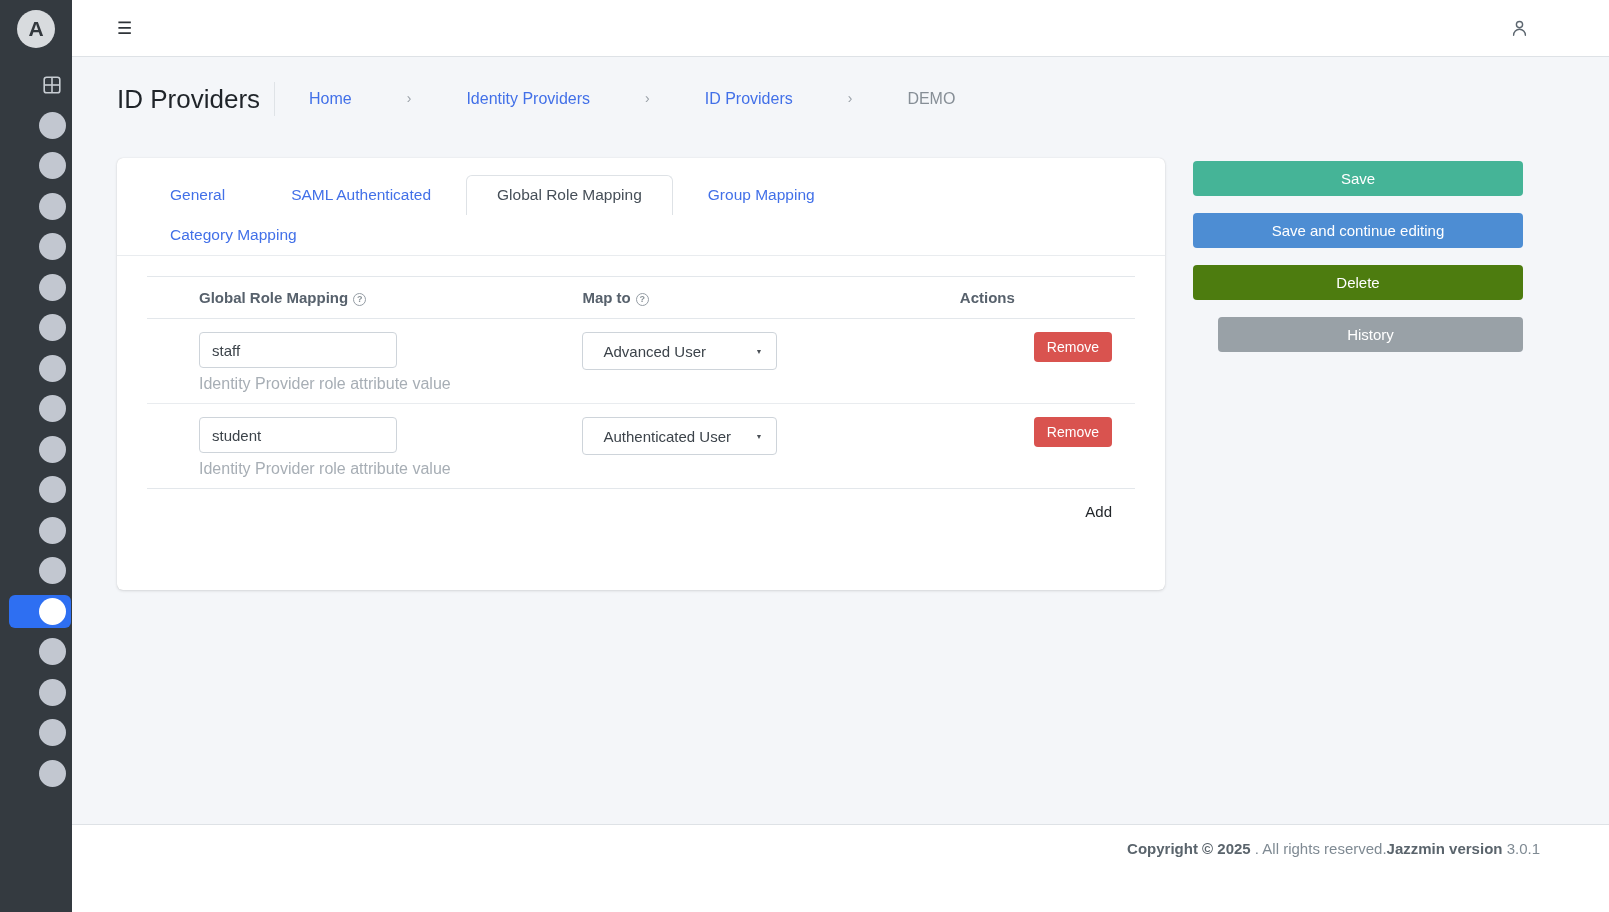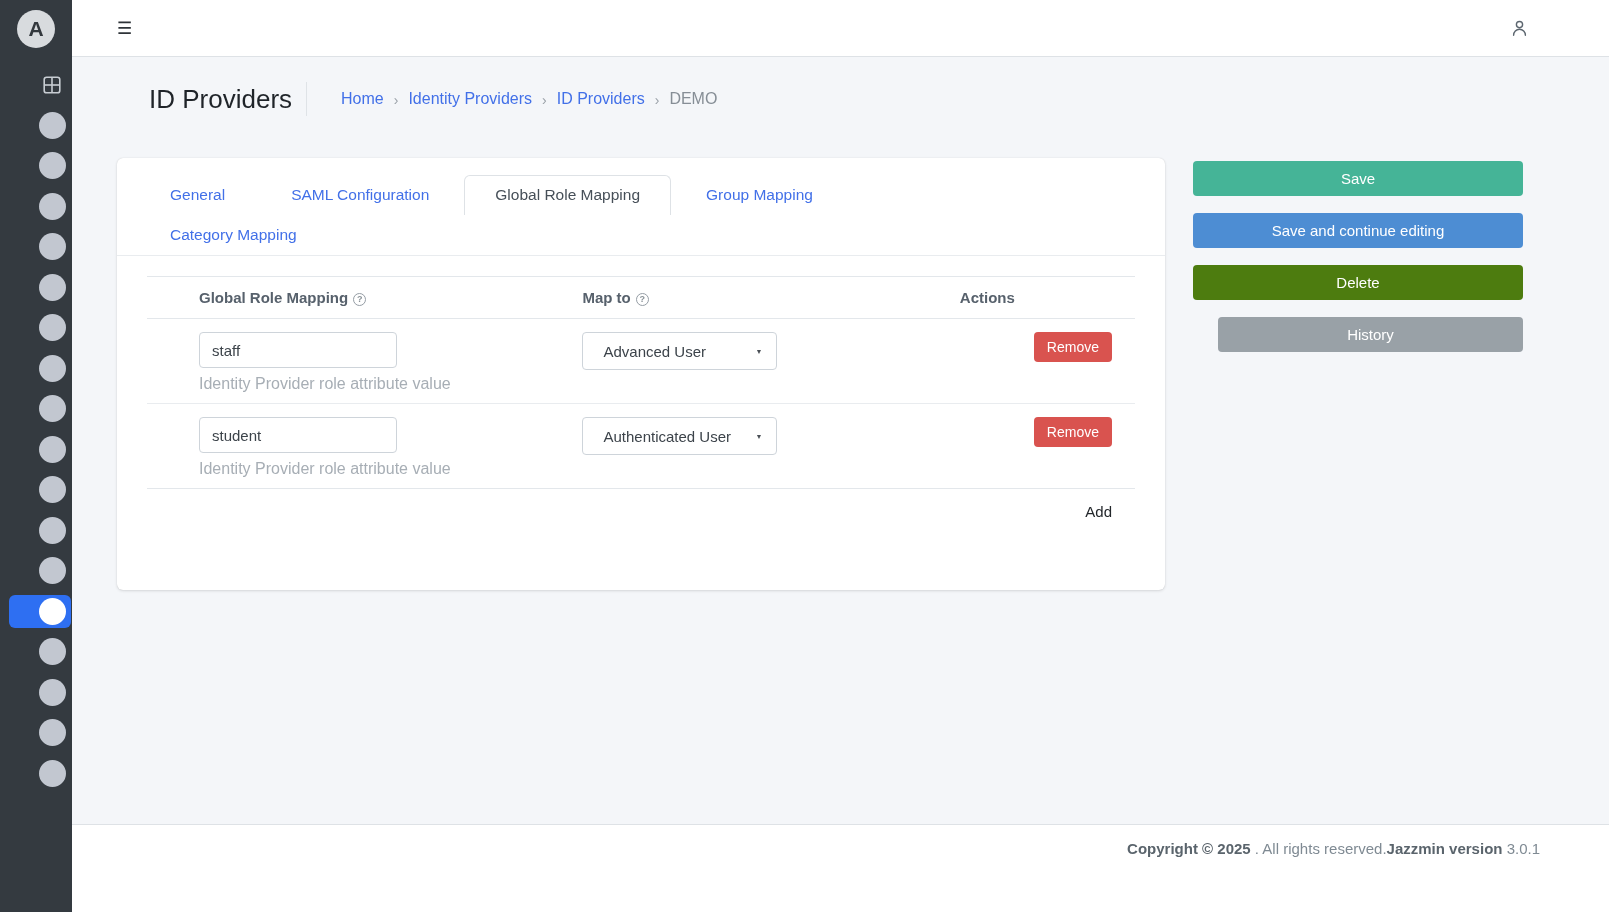--- a/index.html
+++ b/index.html
@@ -25,24 +25,24 @@
   .s-item.active .s-circle { background:#ffffff; }
 
   
   .main { flex:1; display:flex; flex-direction:column; min-width:0; }
 
   .navbar { height:57px; background:#fff; border-bottom:1px solid #dee2e6;
     display:flex; align-items:center; justify-content:space-between; padding:0 80px 0 45px; flex-shrink:0; }
   .hamburger { font-size:17px; color:#2e3338; cursor:pointer; line-height:1; }
   .user-btn { cursor:pointer; display:flex; align-items:center; }
 
-  .content-header { padding:24px 45px 14px; display:flex; align-items:center; flex-shrink:0;margin-left:32px; }
+  .content-header { padding:24px 45px 14px; display:flex; align-items:center; flex-shrink:0; }
   .page-title { font-size:26px; font-weight:500; color:#1f2429; line-height:36px; }
   .vdivider { width:1px; height:34px; background:#dfe3e7; margin:0 34px 0 14px; }
-  .breadcrumb { font-size:16px; display:flex; align-items:flex-end; }
+  .breadcrumb { font-size:16px; display:flex; align-items:flex-start;gap:45px; }
   .breadcrumb a { color:#4270e8; text-decoration:none; cursor:pointer; }
   .bc-sep { color:#9aa1a8; font-size:14px; margin:0 10px; }
   .bc-current { color:#868e96; }
 
   .content { display:flex; align-items:flex-start; padding:27px 0 0 45px; }
 
   
   .card { width:1048px; min-height:432px; background:#fff; border-radius:6px;
     box-shadow:0 0 1px rgba(0,0,0,.15), 0 1px 3px rgba(0,0,0,.12); }
   .card-header { padding:17px 20px 0 22px; border-bottom:1px solid #e9ecef; }
@@ -189,21 +189,21 @@
         <span class="bc-current">DEMO</span>
       </div>
     </div>
 
     <div class="content">
 
       <div class="card">
         <div class="card-header">
           <div class="tab-row">
             <span class="tab">General</span>
-            <span class="tab">SAML Configuration</span>
+            <span class="tab">SAML Authenticated</span>
             <span class="tab active">Global Role Mapping</span>
             <span class="tab">Group Mapping</span>
           </div>
           <div class="tab-row">
             <span class="tab">Category Mapping</span>
           </div>
         </div>
 
         <div class="card-body">
           <table class="map-table">

